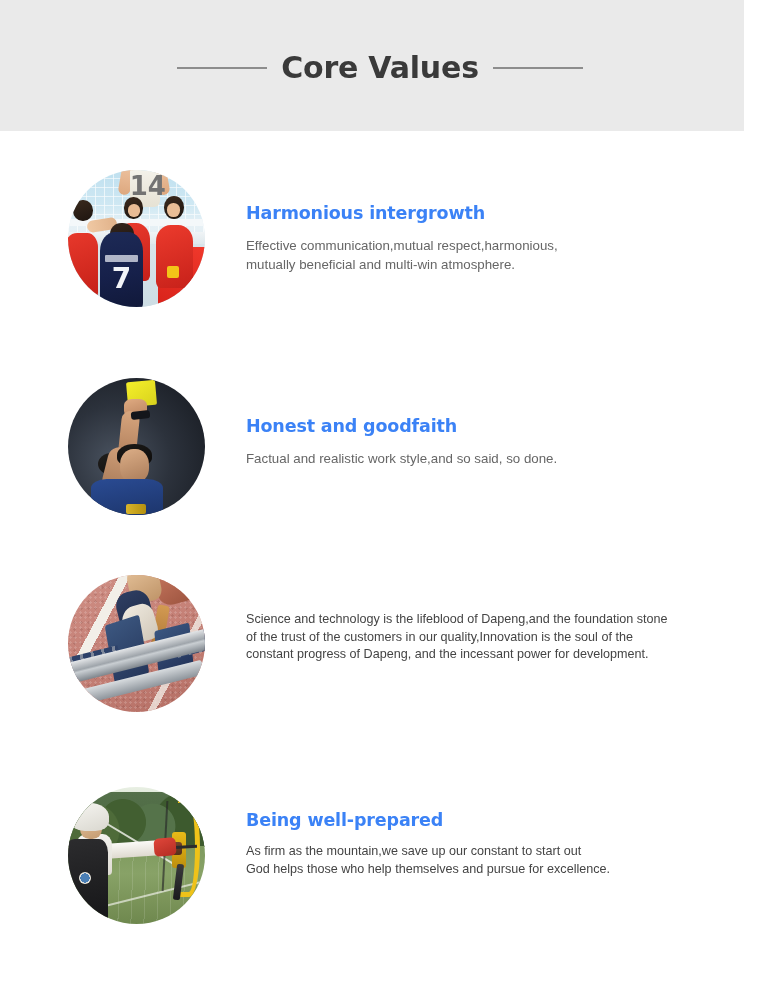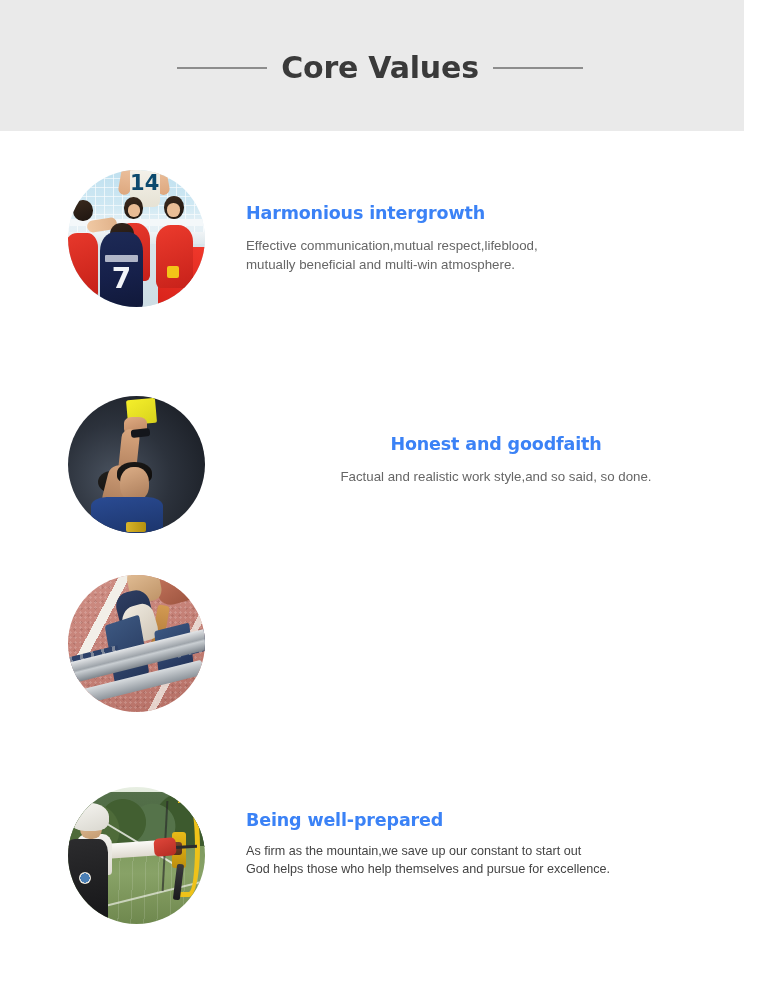--- a/index.html
+++ b/index.html
@@ -107,21 +107,21 @@
     line-height: 17.5px;
     color: #444444;
     margin-top: 13px;
   }
 
   
   #row-1 { top: 0px;   height: 210px; }
   #row-1 .value-thumb { top: 39px; }
   #row-1 .value-text  { top: 72px; }
 
-  #row-2 { top: 228px; height: 190px; text-align: center; }
+  #row-2 { top: 210px; height: 190px; }
   #row-2 .value-thumb { top: 37px; }
   #row-2 .value-text  { top: 75px; }
 
   #row-3 { top: 400px; height: 205px; }
   #row-3 .value-thumb { top: 44px; }
   #row-3 .value-text  { top: 67px; }
 
   #row-4 { top: 605px; height: 195px; }
   #row-4 .value-thumb { top: 51px; }
   #row-4 .value-text  { top: 74px; }
@@ -231,21 +231,21 @@
   
   .p1-back {
     position: absolute; left: 45%; top: -3%; width: 22%; height: 30%;
     background: linear-gradient(180deg,#f5f3ec,#e6e2d4);
     border-radius: 6px;
   }
   .p1-back-num {
     position: absolute; left: 45%; top: 2%; width: 22%;
     text-align: center;
     font-family: "DejaVu Sans", sans-serif;
-    font-weight: 700; font-size: 21px; color: #0c4a6e; line-height: 1;
+    font-weight: 700; font-size: 26px; color: #737373; line-height: 1;
   }
   .p1-back-arm-l {
     position: absolute; left: 38%; top: -4%; width: 9%; height: 22%;
     background: linear-gradient(180deg,#eec3a0,#dda87f);
     border-radius: 40px; transform: rotate(10deg);
   }
   .p1-back-arm-r {
     position: absolute; left: 64%; top: -4%; width: 9%; height: 22%;
     background: linear-gradient(180deg,#eec3a0,#dda87f);
     border-radius: 40px; transform: rotate(-10deg);
@@ -549,21 +549,21 @@
           <div class="p1-gold-a"></div>
           <div class="p1-gold-b"></div>
           <div class="p1-c-head"></div>
           <div class="p1-c-body"></div>
           <div class="p1-c-tag"></div>
           <div class="p1-c-num">7</div>
         </div>
       </div>
       <div class="value-text">
         <div class="value-title">Harmonious intergrowth</div>
-        <div class="value-desc">Effective communication,mutual respect,lifeblood,
+        <div class="value-desc">Effective communication,mutual respect,harmonious,
 mutually beneficial and multi-win atmosphere.</div>
       </div>
     </div>
 
     <div class="value-row" id="row-2">
       <div class="value-thumb">
         <div class="photo">
           <div class="p2-bg"></div>
           <div class="p2-hair2"></div>
           <div class="p2-card"></div>
@@ -597,20 +597,23 @@
           <div class="p3-shoe-a"></div>
           <div class="p3-pedal-l"></div>
           <div class="p3-pedal-r"></div>
           <div class="p3-teeth"></div>
           <div class="p3-teeth2"></div>
           <div class="p3-rail"></div>
           <div class="p3-rail2"></div>
         </div>
       </div>
       <div class="value-text">
+        <div class="value-desc dense">Science and technology is the lifeblood of Dapeng,and the foundation stone
+of the trust of the customers in our quality,Innovation is the soul of the
+constant progress of Dapeng, and the incessant power for development.</div>
       </div>
     </div>
 
     <div class="value-row" id="row-4">
       <div class="value-thumb">
         <div class="photo">
           <div class="p4-sky"></div>
           <div class="p4-trees"></div>
           <div class="p4-grass"></div>
           <div class="p4-grass-lines"></div>

